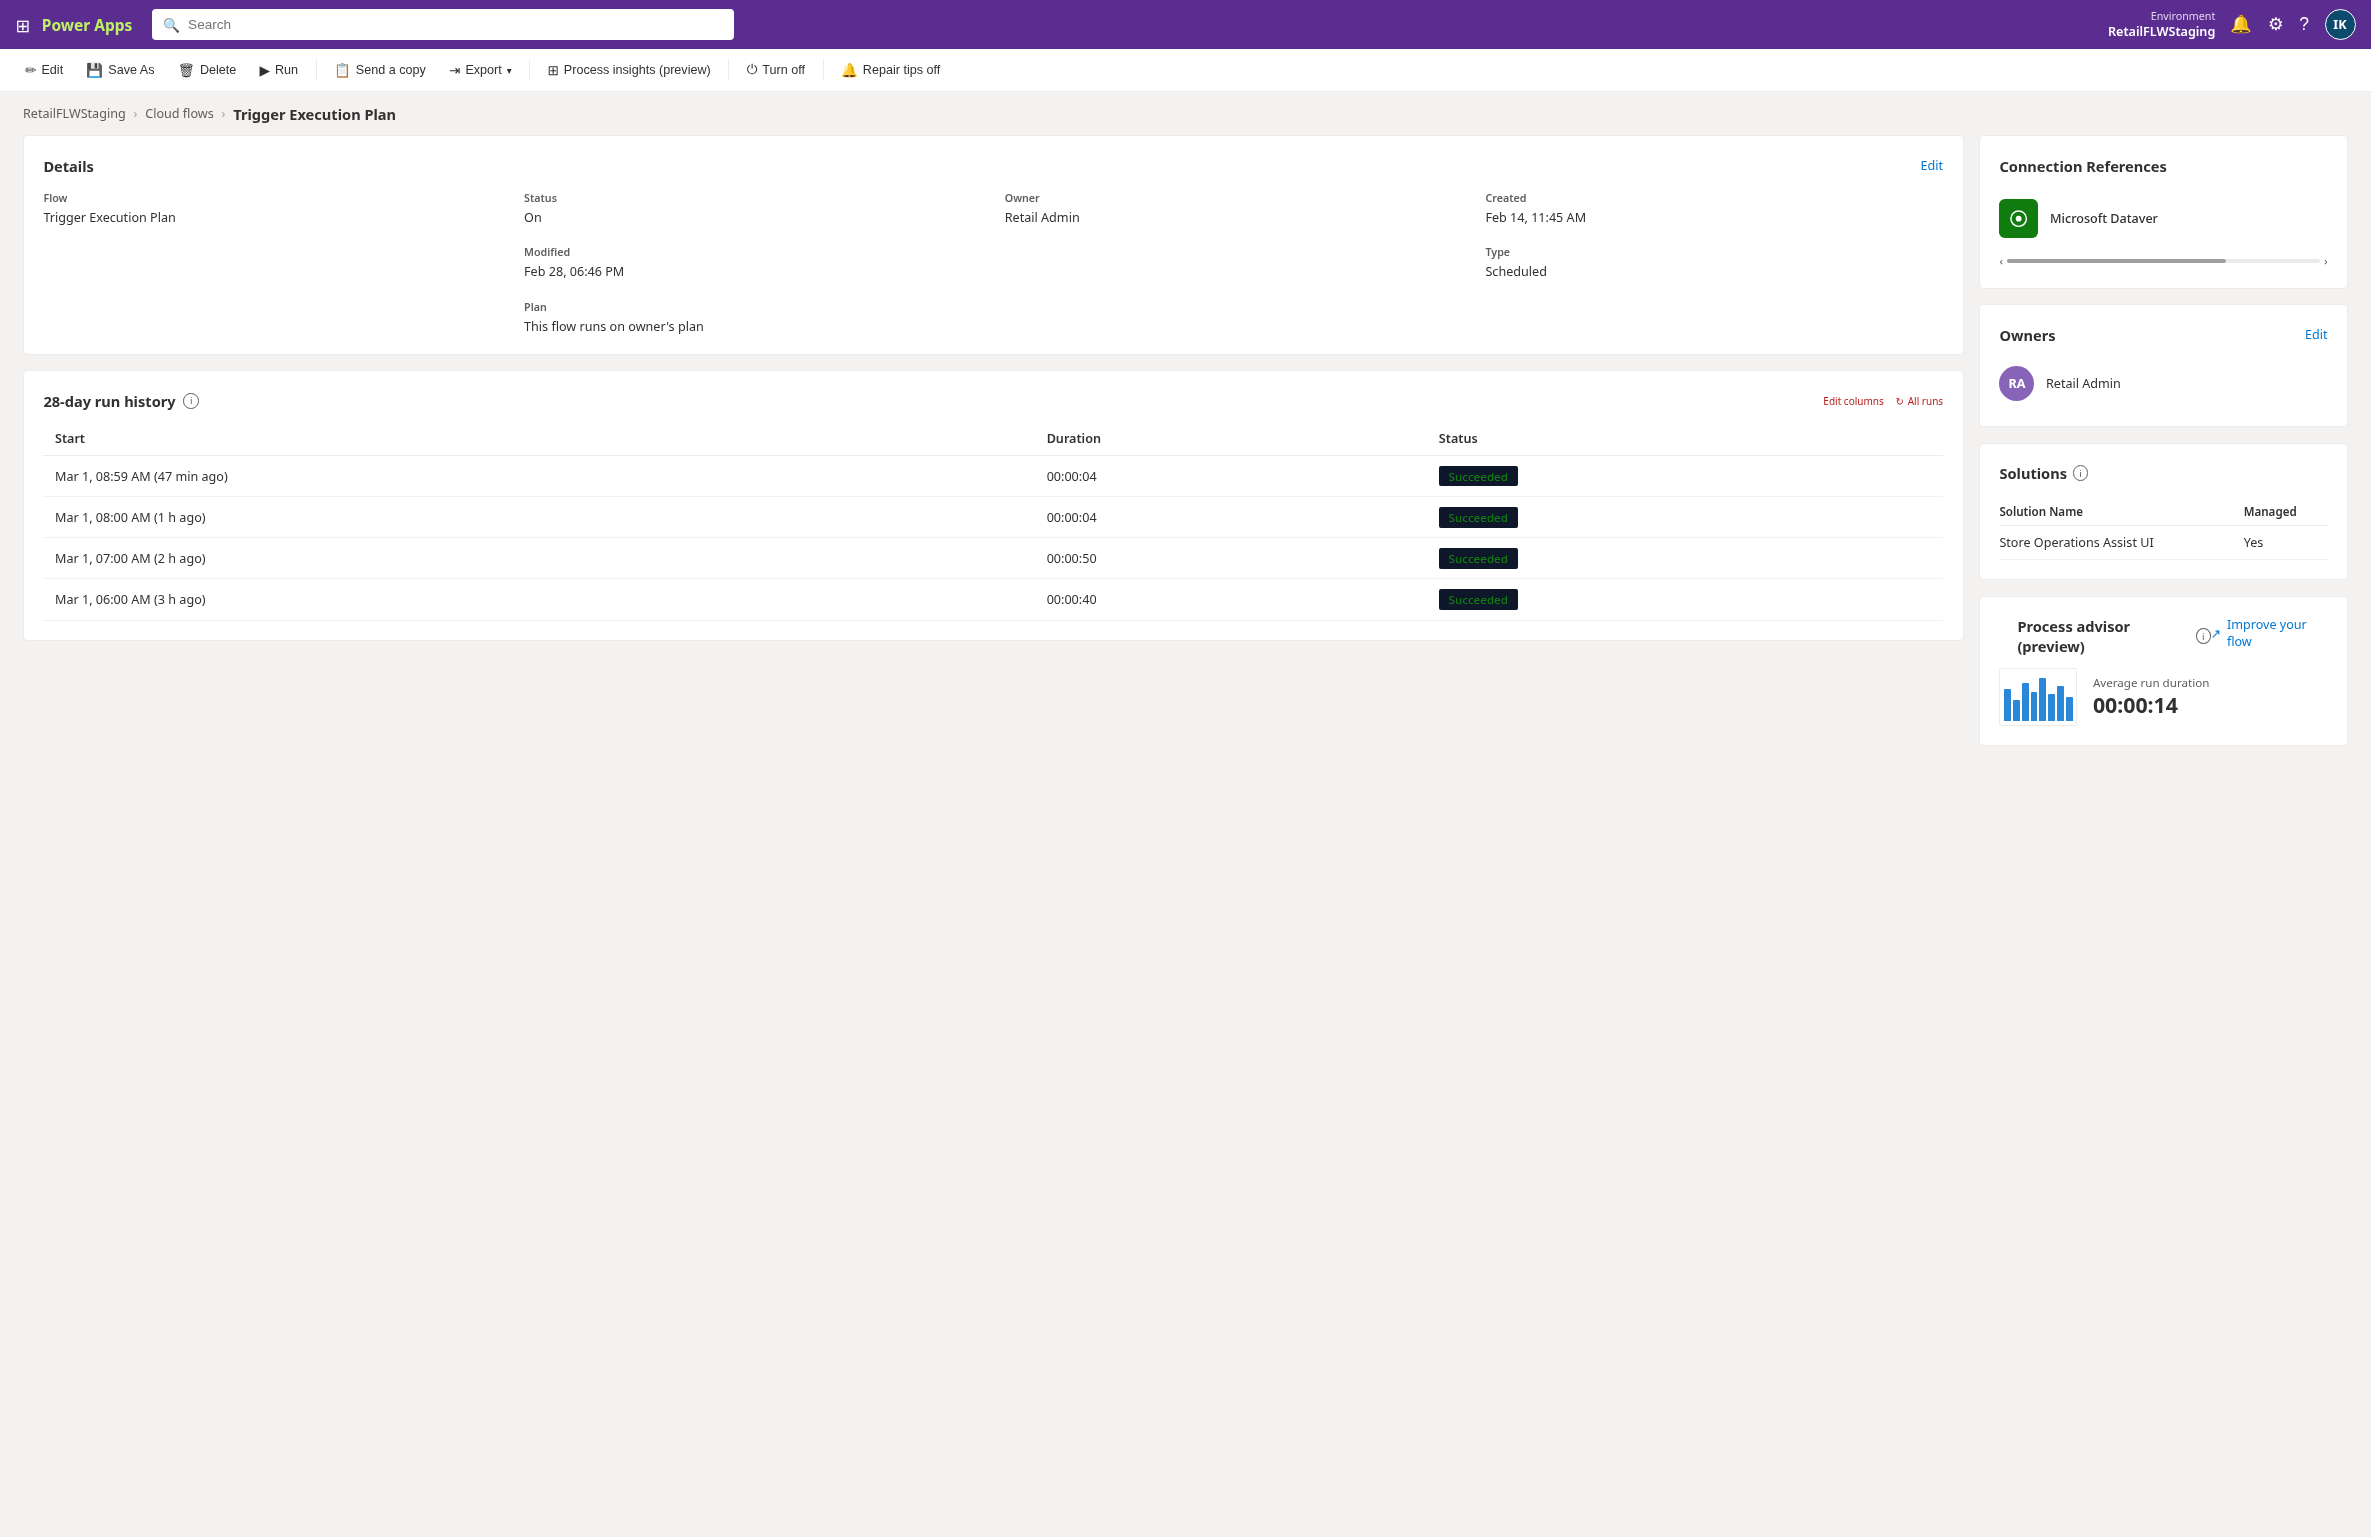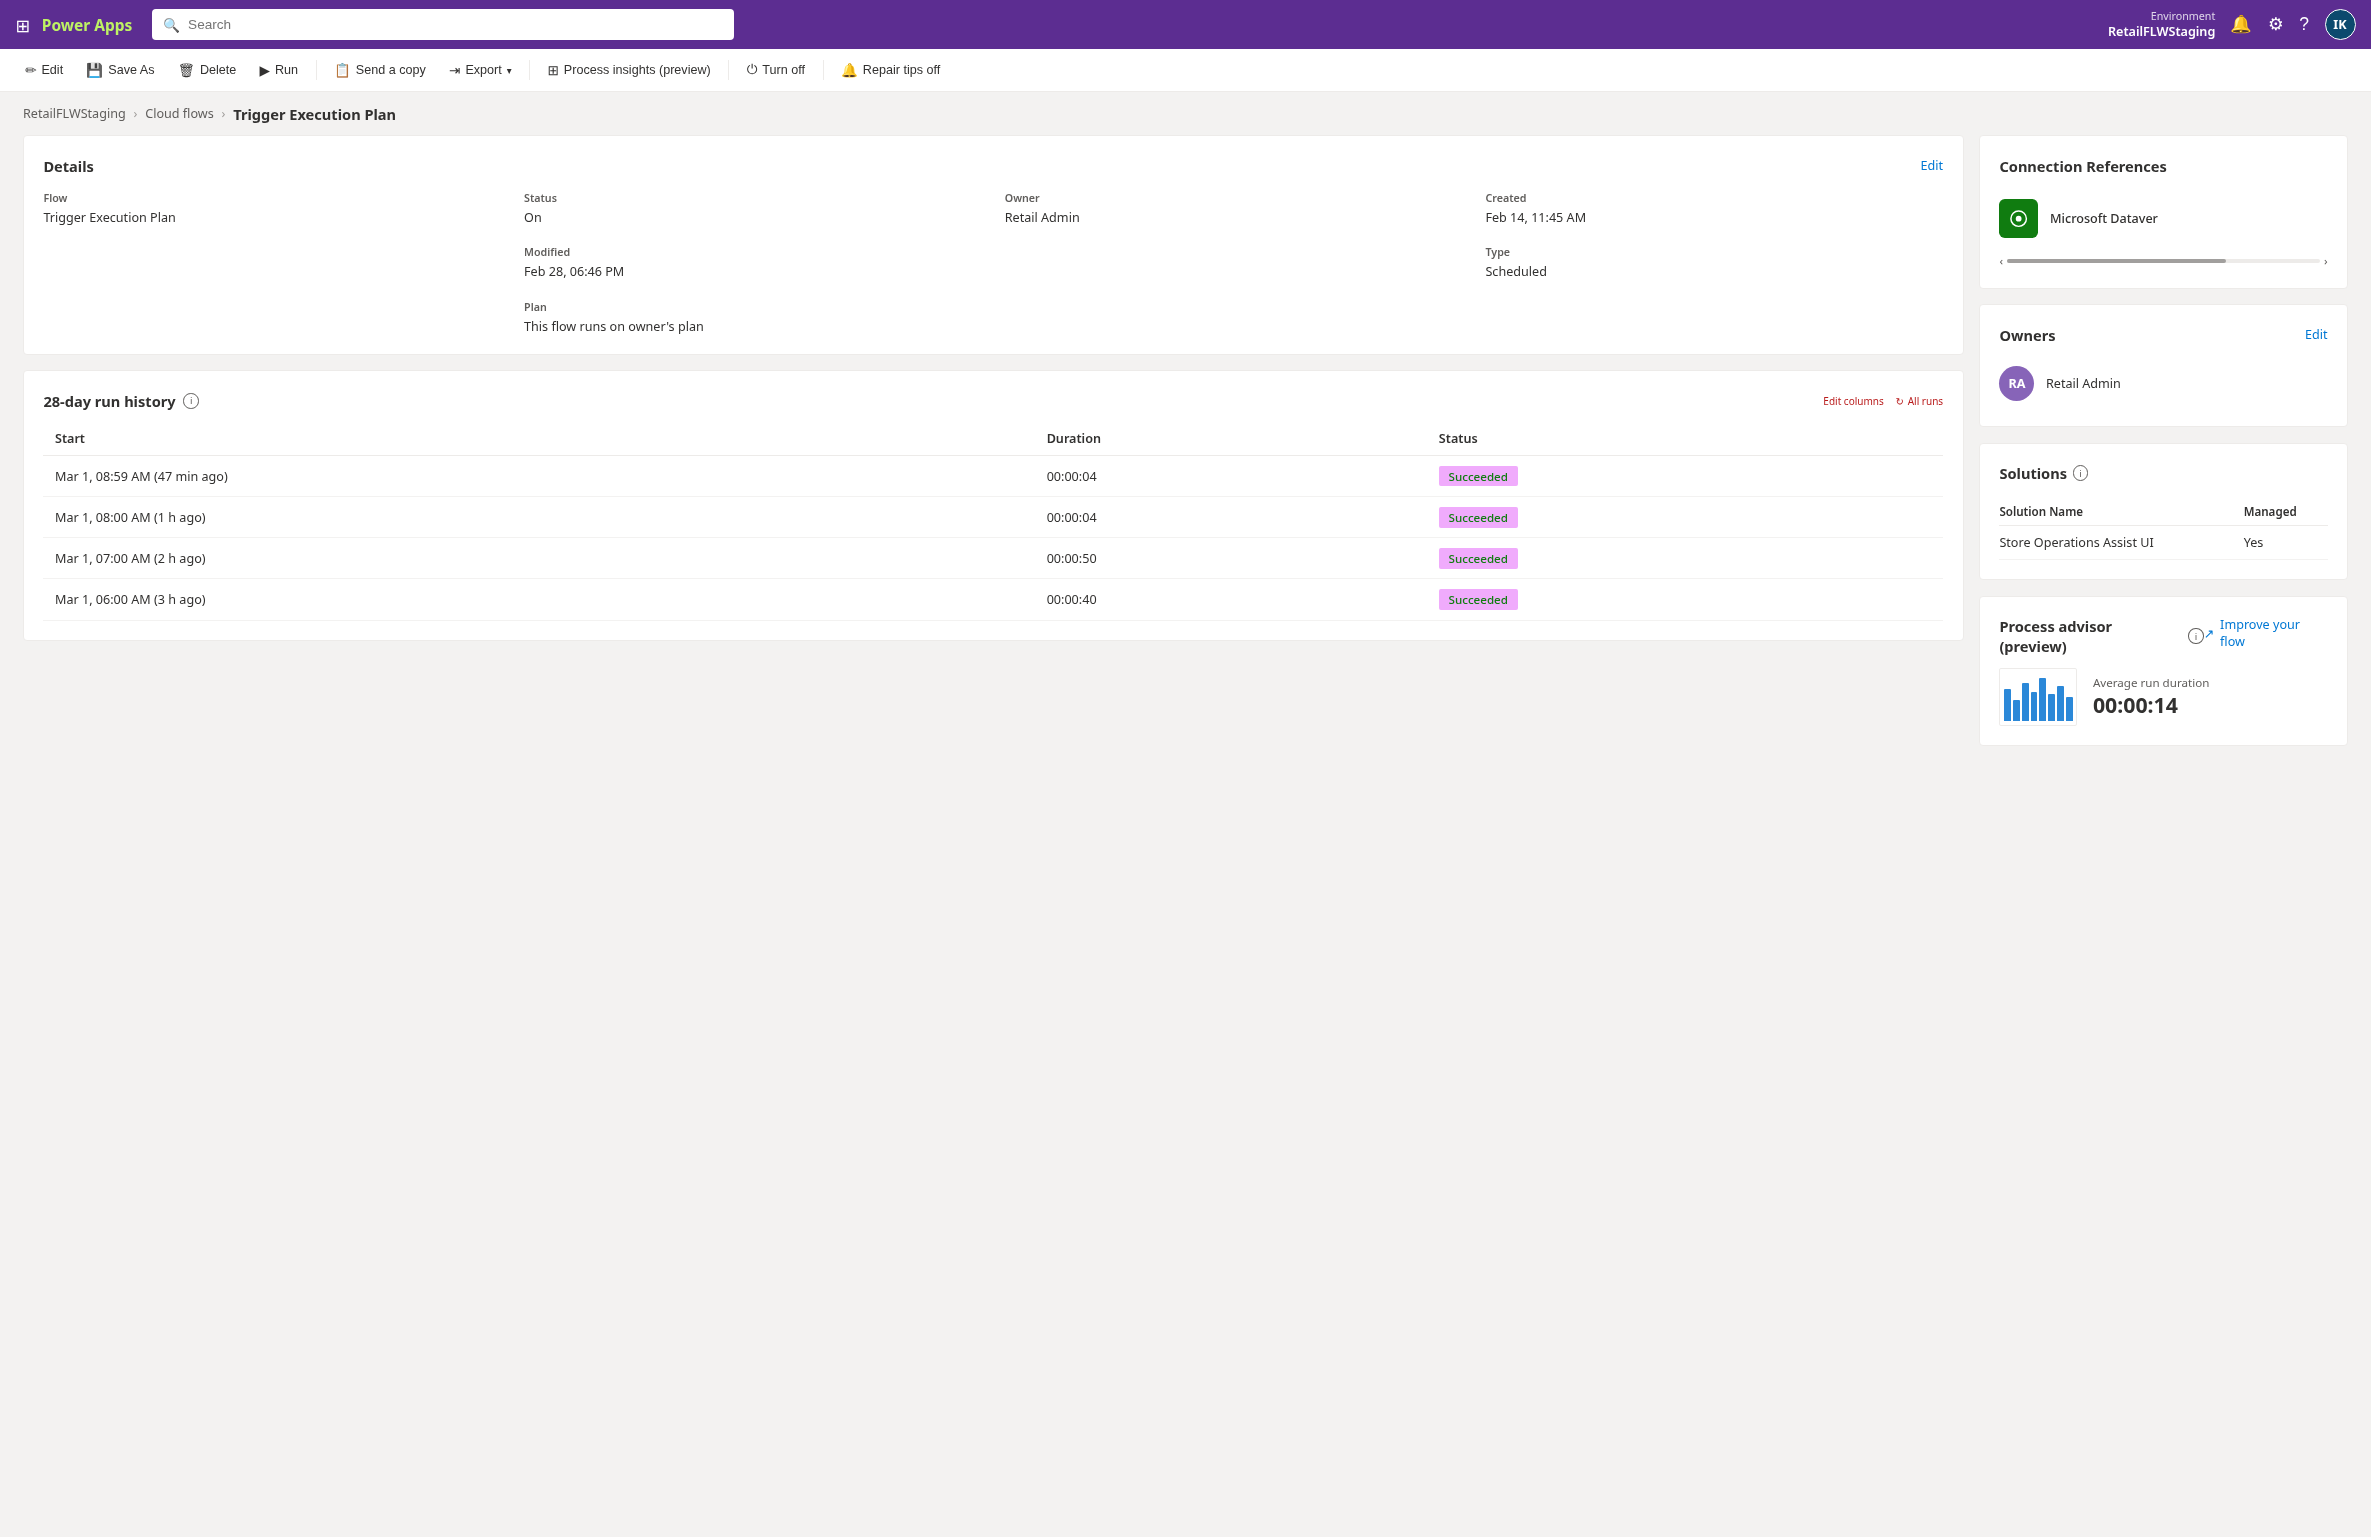--- a/index.html
+++ b/index.html
@@ -129,21 +129,21 @@
       padding: 7.8px 11.6px; border-bottom: 1px solid #edebe9; color: #323130;
     }
     .run-table td {
       padding: 9.7px 11.6px; font-size: 12.6px; color: #323130;
       border-bottom: 1px solid #f3f2f1;
     }
     .status-badge {
       display: inline-block; padding: 2.9px 9.7px; border-radius: 1.9px;
       font-size: 11.6px; font-weight: 500;
     }
-    .status-succeeded { background: #f0abfc; color: #107c10; }
+    .status-succeeded { background: #0f172a; color: #107c10; }
 
     
     .connection-ref {
       display: flex; align-items: center; gap: 11.6px;
       padding: 7.8px 0;
     }
     .conn-icon {
       width: 39px; height: 39px; border-radius: 5.8px;
       background: #107c10;
       display: flex; align-items: center; justify-content: center;
@@ -172,21 +172,21 @@
       color: white; font-weight: 700; font-size: 12.6px; flex-shrink: 0;
     }
     .owner-name { font-size: 12.6px; }
 
     
     .solutions-table { width: 100%; border-collapse: collapse; margin-top: 7.8px; }
     .solutions-table th { text-align: left; font-size: 11.6px; font-weight: 600; color: #323130; padding: 5.8px 0; border-bottom: 1px solid #edebe9; }
     .solutions-table td { font-size: 12.6px; padding: 7.8px 0; border-bottom: 1px solid #f3f2f1; }
 
     
-    .advisor-header { display: flex; align-items: flex-start; justify-content: space-between; margin-bottom: 11.6px; }
+    .advisor-header { display: flex; align-items: flex-start; justify-content: space-between; margin-bottom: 11.6px; margin-left: 18px; }
     .advisor-title-row { display: flex; align-items: center; gap: 5.8px; }
     .advisor-title { font-weight: 700; font-size: 14.6px; }
     .advisor-improve { display: flex; align-items: center; gap: 5.8px; color: #0078d4; font-size: 12.6px; cursor: pointer; }
     .advisor-content { display: flex; align-items: center; gap: 15.5px; }
     .advisor-chart {
       width: 78px; height: 58px; flex-shrink: 0;
       display: flex; align-items: flex-end; gap: 1.9px; padding: 3.9px;
       border: 1px solid #edebe9; border-radius: 1.9px;
     }
     .chart-bar { background: #2b88d8; border-radius: 1px 1px 0 0; flex: 1; }

